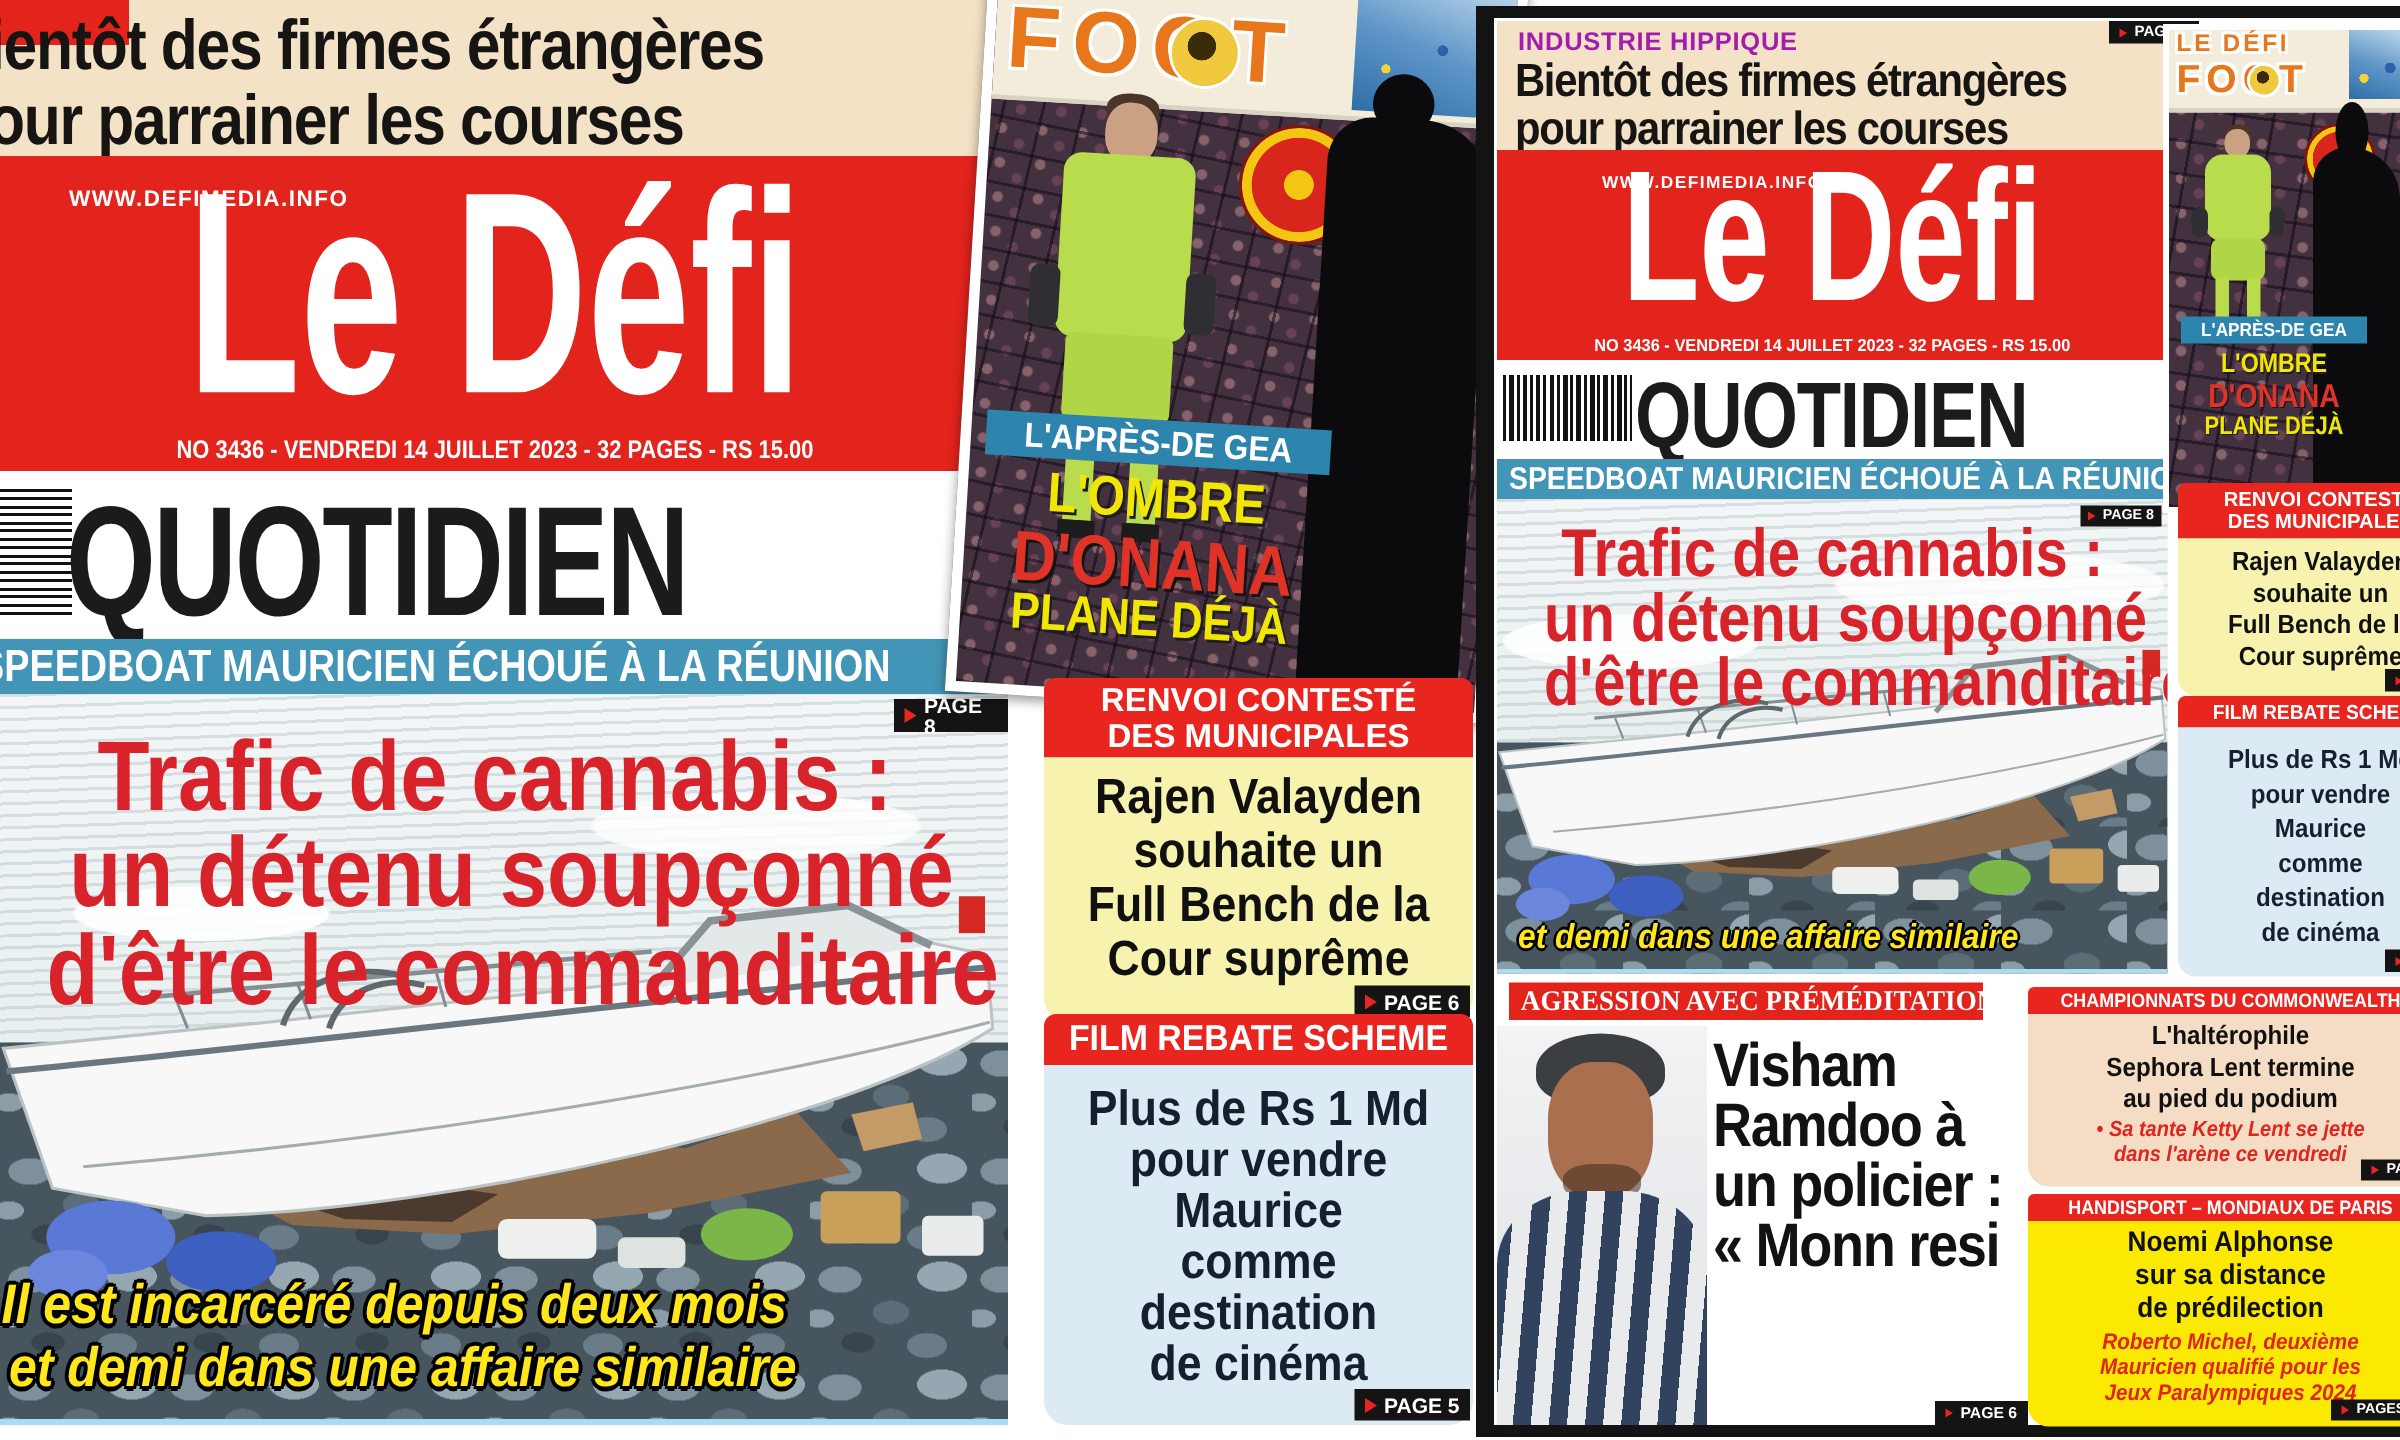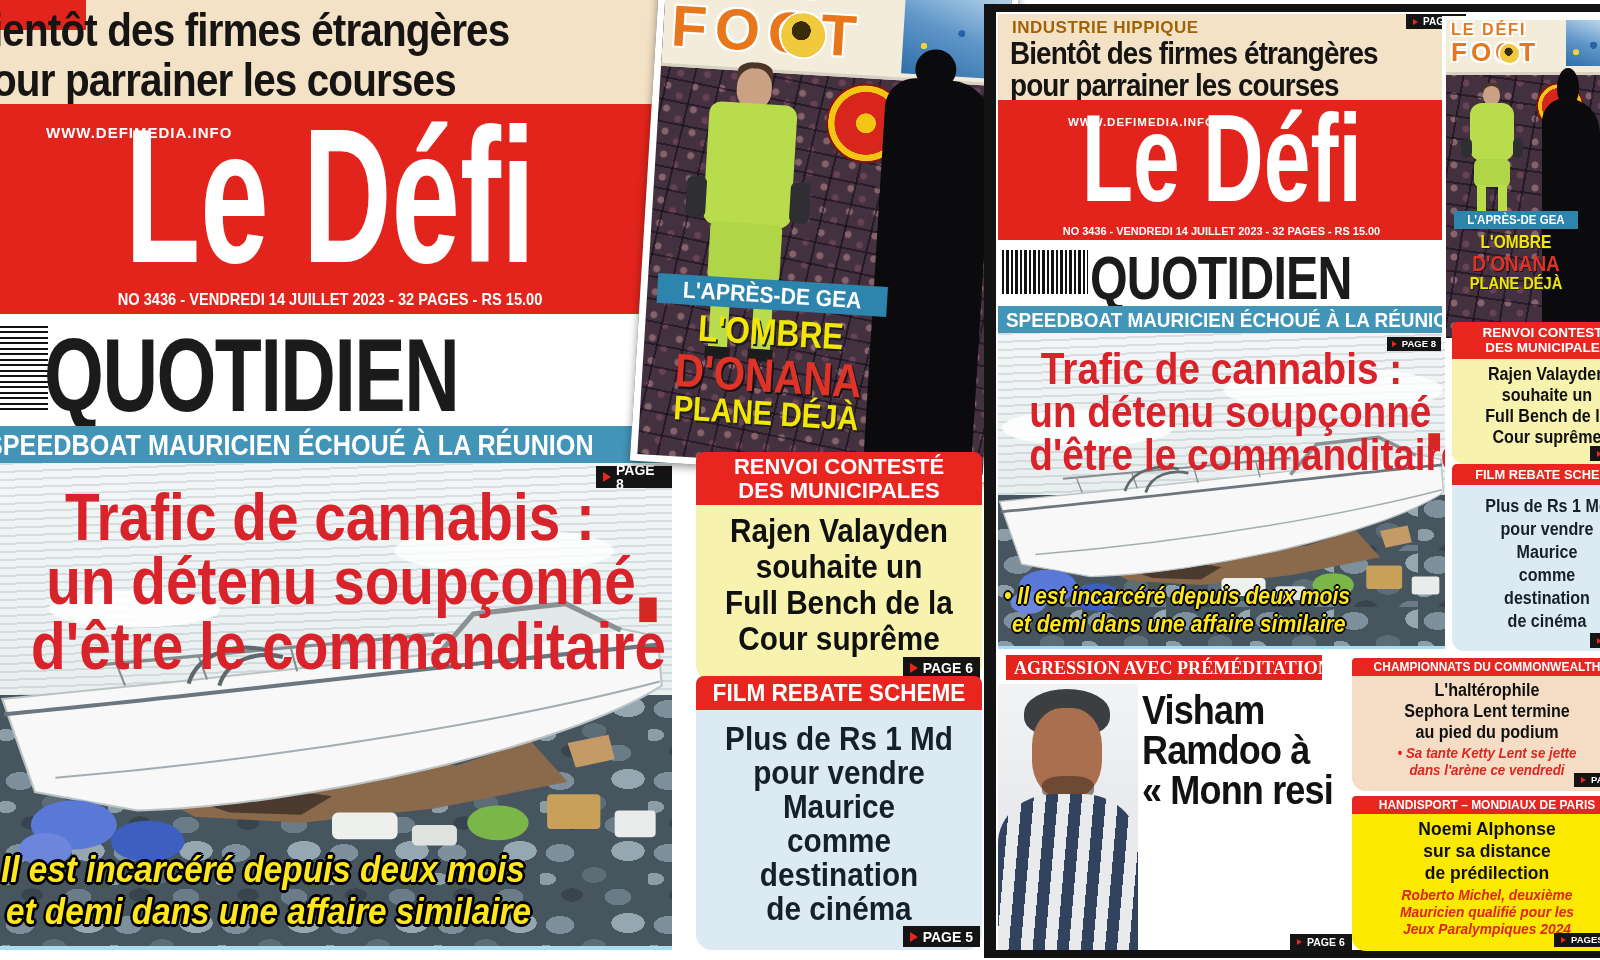--- a/index.html
+++ b/index.html
@@ -265,21 +265,21 @@
         <span class="arr"></span>
           <span>PAGE 5</span>
         </div>
     </div>
   </section>
 
   <section class="abs frame" style="left:984px;top:4px;width:616px;height:954px;">
     <div class="abs page-inner" style="left:12px;top:8px;width:604px;height:938px;">
 
       <div class="abs cream" style="left:2px;top:2px;width:447px;height:86px;">
-        <div class="abs nw" style="left:14px;top:4px;font-size:17px;font-weight:800;color:#a16207;letter-spacing:.5px;">INDUSTRIE HIPPIQUE</div>
+        <div class="abs nw" style="left:14px;top:4px;font-size:17px;font-weight:800;color:#a21caf;letter-spacing:.5px;">INDUSTRIE HIPPIQUE</div>
         <div class="abs lp-toph nw" style="left:12px;top:54px;font-size:31px;">
           <span class="cx" style="transform:scaleX(.9);">pour parrainer les courses</span></div>
         <div class="abs lp-toph nw" style="left:12px;top:22px;font-size:31px;">
           <span class="cx" style="transform:scaleX(.9);">Bientôt des firmes étrangères</span></div>
       </div>
       <div class="page-tag" style="left:410px;top:2px;height:15px;font-size:10px;">
         <span class="arr" style="border-top-width:3px;border-bottom-width:3px;border-left-width:5px;"></span>
         <span>PAGE 2</span>
         </div>
 
@@ -312,22 +312,20 @@
           </div>
         <div class="abs red-headline nw" style="left:0;width:447px;top:10px;font-size:45px;">
           <span class="cxc">Trafic de cannabis :</span>
           </div>
         <div class="abs red-headline nw" style="left:0;width:447px;top:53px;font-size:45px;">
           <span class="cxc">un détenu soupçonné</span>
           </div>
         <div class="abs red-headline nw" style="left:0;width:447px;top:96px;font-size:45px;">
           <span class="cxc">d'être le commanditaire</span>
           </div>
-        <div class="abs nw" style="left:6px;top:250px;font-size:23px;">
-          <span class="outline-y-s cx" style="transform:scaleX(.92);">• Il est incarcéré depuis deux mois</span></div>
         <div class="abs nw" style="left:14px;top:278px;font-size:23px;">
           <span class="outline-y-s cx" style="transform:scaleX(.92);">et demi dans une affaire similaire</span></div>
         <div class="abs blue-edge" style="left:0;top:313px;width:447px;height:3px;"></div>
       </div>
 
       <div class="abs cover" style="left:446px;top:4px;width:170px;height:318px;border-width:4px;box-shadow:none;">
         <div class="cover-strip" style="height:52px;">
           <div class="abs brand-orange nw" style="left:5px;top:1px;font-size:16px;letter-spacing:2px;">LE DÉFI</div>
           <div class="abs brand-orange nw" style="left:5px;top:17px;font-size:26px;letter-spacing:4px;">FOOT</div>
           <span class="ball" style="left:54px;top:24px;width:19px;height:19px;"></span>
@@ -366,20 +364,21 @@
         </div>
       <div class="abs visham" style="left:2px;top:672px;width:140px;height:266px;">
         <div class="v-hair"></div>
           <div class="v-face"></div>
           <div class="v-chin"></div>
           <div class="v-sweater"></div>
       </div>
       <div class="abs" style="left:146px;top:678px;width:230px;">
         <div class="ag-head nw" style="font-size:41px;line-height:40px;"><span class="cx" style="transform:scaleX(.88);">Visham</span></div>
         <div class="ag-head nw" style="font-size:41px;line-height:40px;"><span class="cx" style="transform:scaleX(.88);">Ramdoo à</span></div>
+        <div class="ag-head nw" style="font-size:41px;line-height:40px;"><span class="cx" style="transform:scaleX(.88);">un policier :</span></div>
         <div class="ag-head nw" style="font-size:41px;line-height:40px;"><span class="cx" style="transform:scaleX(.88);">« Monn resi</span></div>
       </div>
       <div class="page-tag" style="left:294px;top:922px;height:16px;font-size:10.5px;">
         <span class="arr" style="border-top-width:3px;border-bottom-width:3px;border-left-width:5px;"></span>
         <span>PAGE 6</span>
         </div>
 
       <div class="abs" style="left:456px;top:310px;width:190px;">
         <div class="story-head" style="height:34px;font-size:13.5px;line-height:15px;padding-top:3px;border-radius:5px 5px 0 0;">
           <div>RENVOI CONTESTÉ</div>

